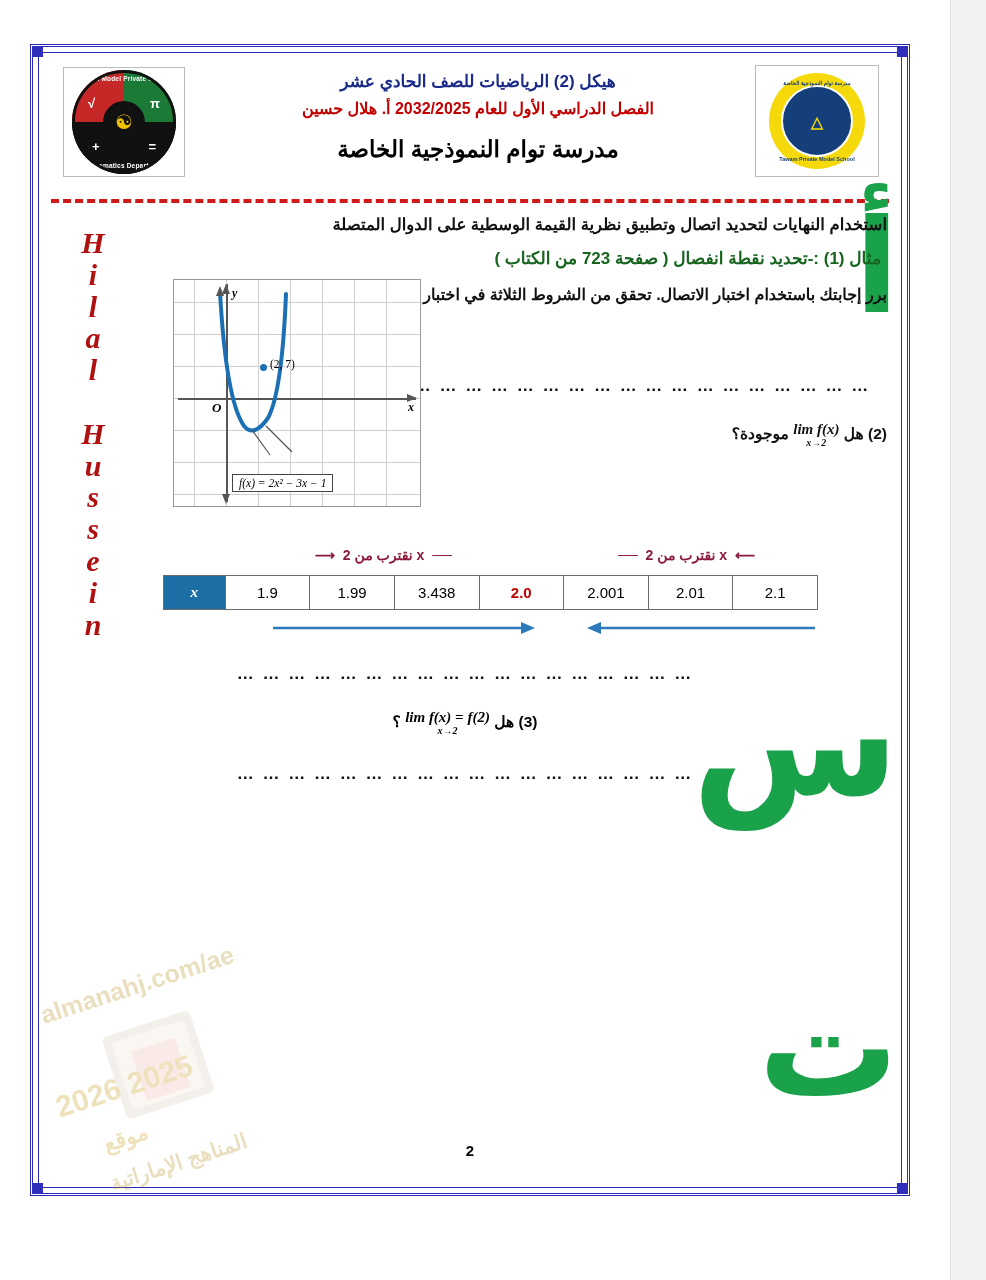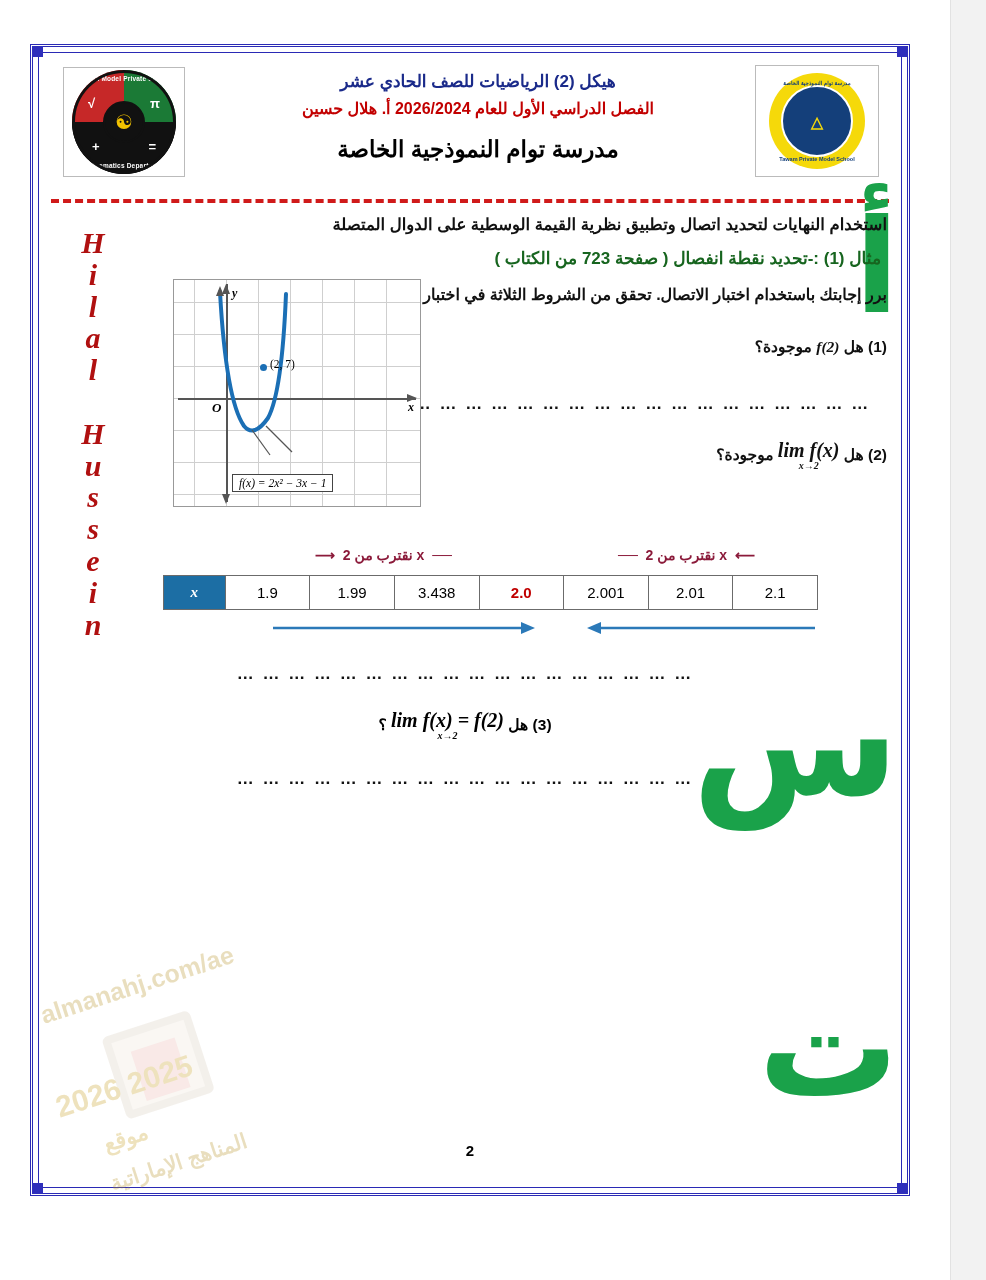--- a/index.html
+++ b/index.html
@@ -145,21 +145,21 @@
     font-size:17px; font-weight:bold; color:#17651f;
     margin:0 0 16px 0; padding-right:6px;
   }
   .q-line{ font-size:16px; font-weight:bold; margin:0 0 12px 0; }
   .m{ font-family:"Liberation Serif", serif; font-style:italic; font-weight:bold; direction:ltr; display:inline-block;}
   .sub-q{ font-size:15.5px; font-weight:bold; margin:0; }
   .lim{
     display:inline-block; direction:ltr; text-align:center; vertical-align:middle;
     font-family:"Liberation Serif", serif; font-style:italic; font-weight:bold;
   }
-  .lim .top{ display:block; font-size:20px; line-height:1;}
+  .lim .top{ display:block; font-size:15px; line-height:1;}
   .lim .bot{ display:block; font-size:10px; line-height:1.1;}
   .dots{
     font-size:17px; letter-spacing:2px; color:#111; font-weight:bold;
     direction:ltr; text-align:center;
   }
 
   
   .fig{
     position:absolute; left:140px; top:232px; width:248px; height:228px;
     border:1px solid #999; background:#fff;
@@ -261,21 +261,21 @@
         <div class="sym pi">π</div>
         <div class="sym plus">+</div>
         <div class="sym eq">=</div>
         <div class="center">☯</div>
         <div class="ring"></div>
       </div>
     </div>
 
     <div class="head-lines">
       <div class="hl1">هيكل (2)  الرياضيات    للصف الحادي عشر</div>
-      <div class="hl2">الفصل الدراسي الأول للعام 2026/2024 أ. هلال حسين</div>
+      <div class="hl2">الفصل الدراسي الأول للعام 2032/2025 أ. هلال حسين</div>
       <div class="hl3">مدرسة توام النموذجية الخاصة</div>
     </div>
 
     <div class="logo-right">
       <div class="badge">
         <div class="arc-top">مدرسة توام النموذجية الخاصة</div>
         <div class="arc-bot">Tawam Private Model School</div>
         <div class="inner">▵</div>
       </div>
     </div>
@@ -305,26 +305,20 @@
 
   <div class="content">
     <div class="sec-title">استخدام النهايات لتحديد اتصال وتطبيق نظرية القيمة الوسطية على الدوال المتصلة</div>
     <div class="ex-title">مثال (1) :-تحديد نقطة انفصال  ( صفحة 723 من الكتاب )</div>
 
 
     <div class="q-line">برر إجابتك باستخدام اختبار الاتصال. تحقق من الشروط الثلاثة في اختبار الاتصال .</div>
 
     <div style="height:22px"></div>
 
-    <div class="sub-q">
-      <span>(1)</span>
-      <span>هل</span>
-      <span class="m">f(2)</span>
-      <span>موجودة؟</span>
-    </div>
 
     <div class="dots" style="margin:38px 0 0 0; padding-left:230px;">… … … … … … … … … … … … … … … … … …</div>
 
     <div class="sub-q" style="margin-top:26px;">
       <span>(2)</span>
       <span>هل</span>
       <span class="lim">
         <span class="top">lim f(x)</span>
         <span class="bot">x→2</span>
       </span>

